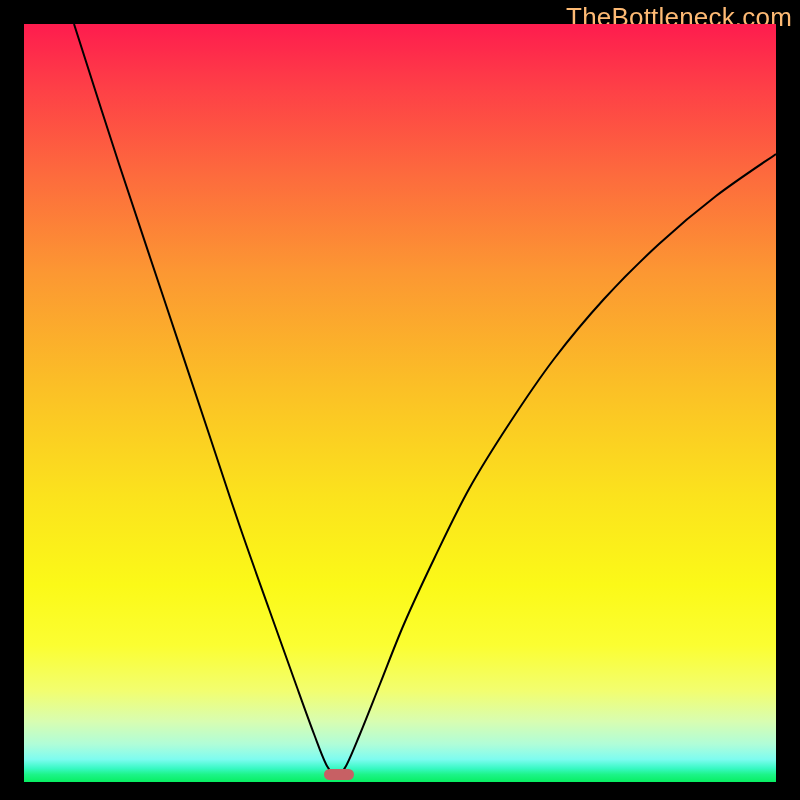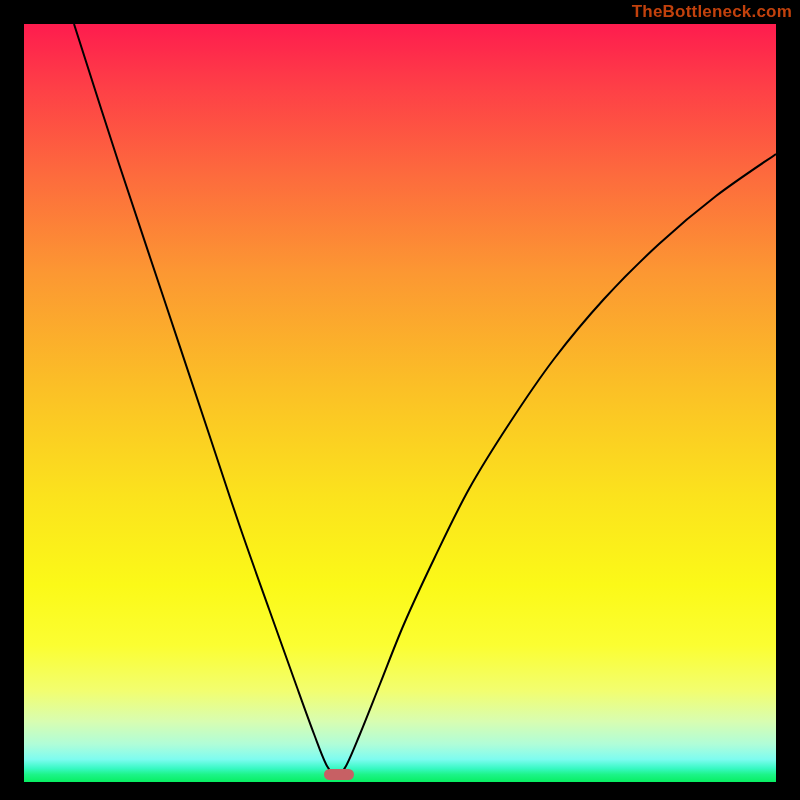--- a/index.html
+++ b/index.html
@@ -53,24 +53,24 @@
     height: 100%;
   }
   .marker {
     position: absolute;
     border-radius: 6px;
   }
   .watermark {
     position: absolute;
     top: 2px;
     right: 8px;
-    font-size: 17px;
-    color: #c2410c;
+    font-size: 26px;
+    color: #fdba74;
     letter-spacing: 0.2px;
-    font-weight: 700;
+    font-weight: 400;
   }
 </style>
 </head>
 <body>
 
 <div class="watermark">TheBottleneck.com</div>
 
 <div class="frame">
 
   <div class="gradient-bg"></div>

